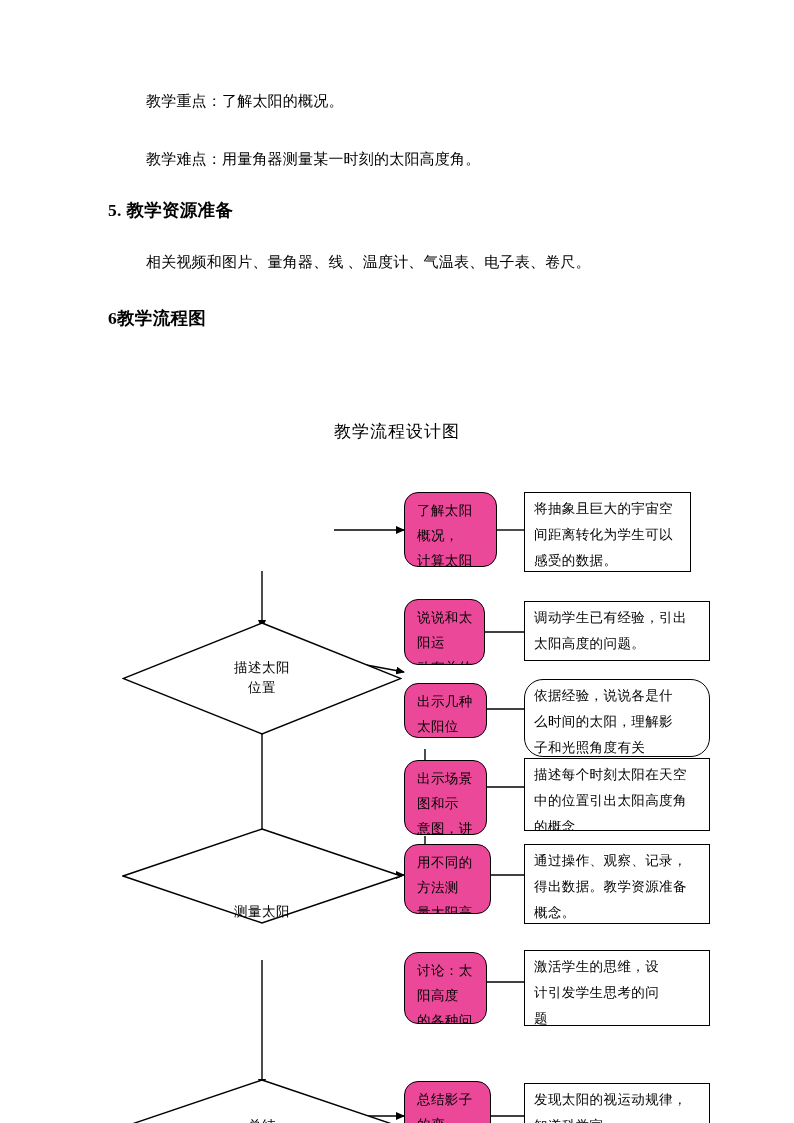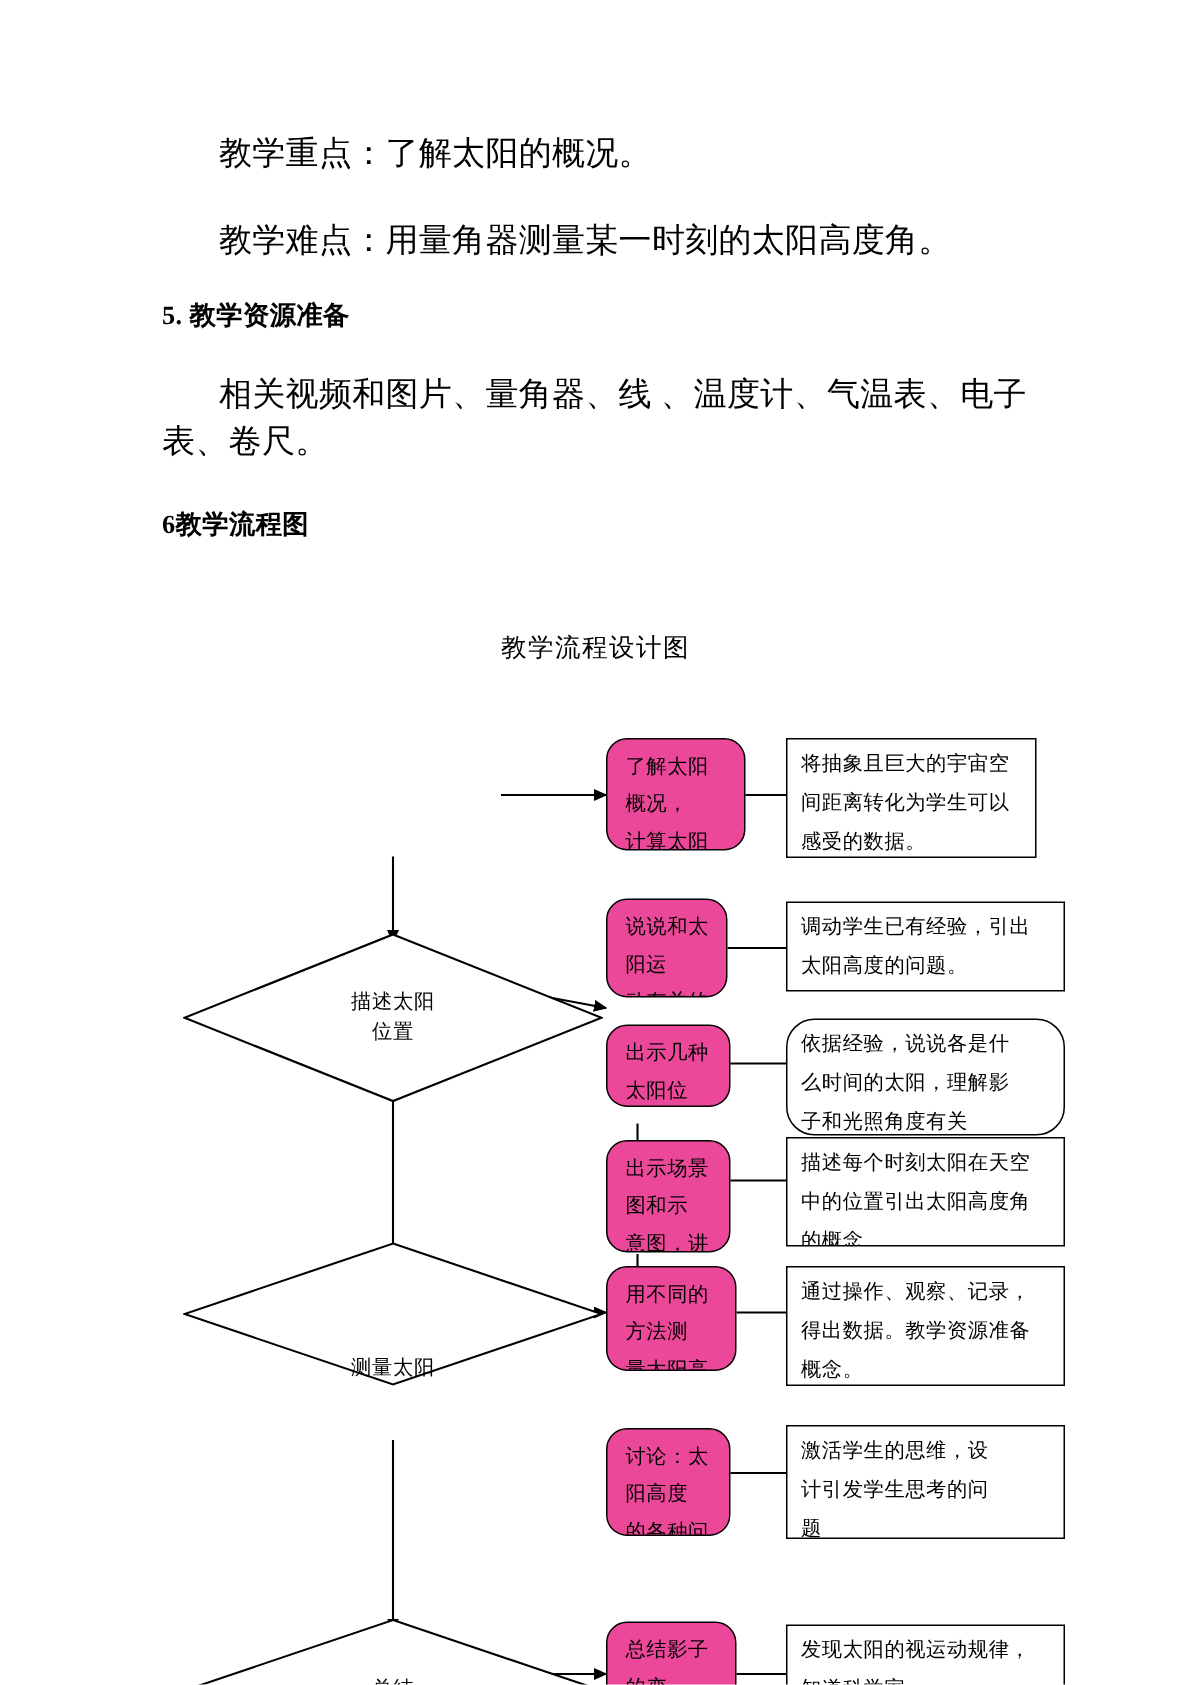--- a/index.html
+++ b/index.html
@@ -25,21 +25,21 @@
   }
 
   
   .prose {
     position: absolute;
     left: 108px;
     top: 86px;
     width: 600px;
   }
   .para {
-    font-size: 22px;
+    font-size: 15px;
     line-height: 31px;
     margin: 0 0 27px 0;
     text-indent: 38px;
     letter-spacing: 0.2px;
     white-space: pre-wrap;
   }
   .heading {
     font-size: 17.5px;
     line-height: 26px;
     font-weight: bold;

